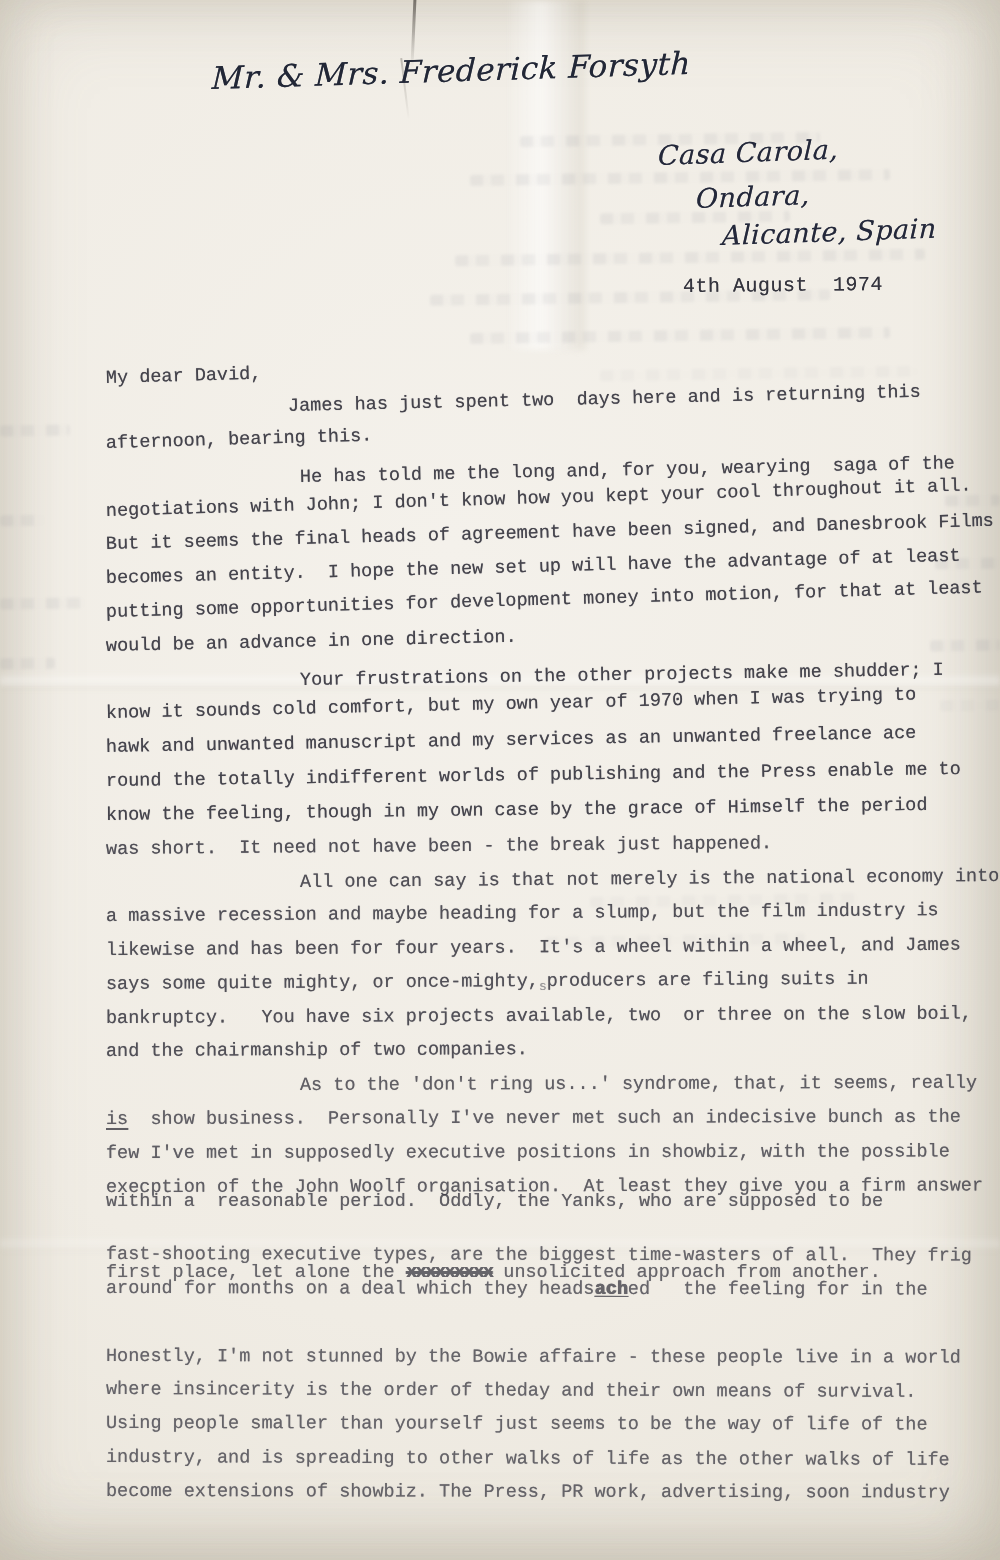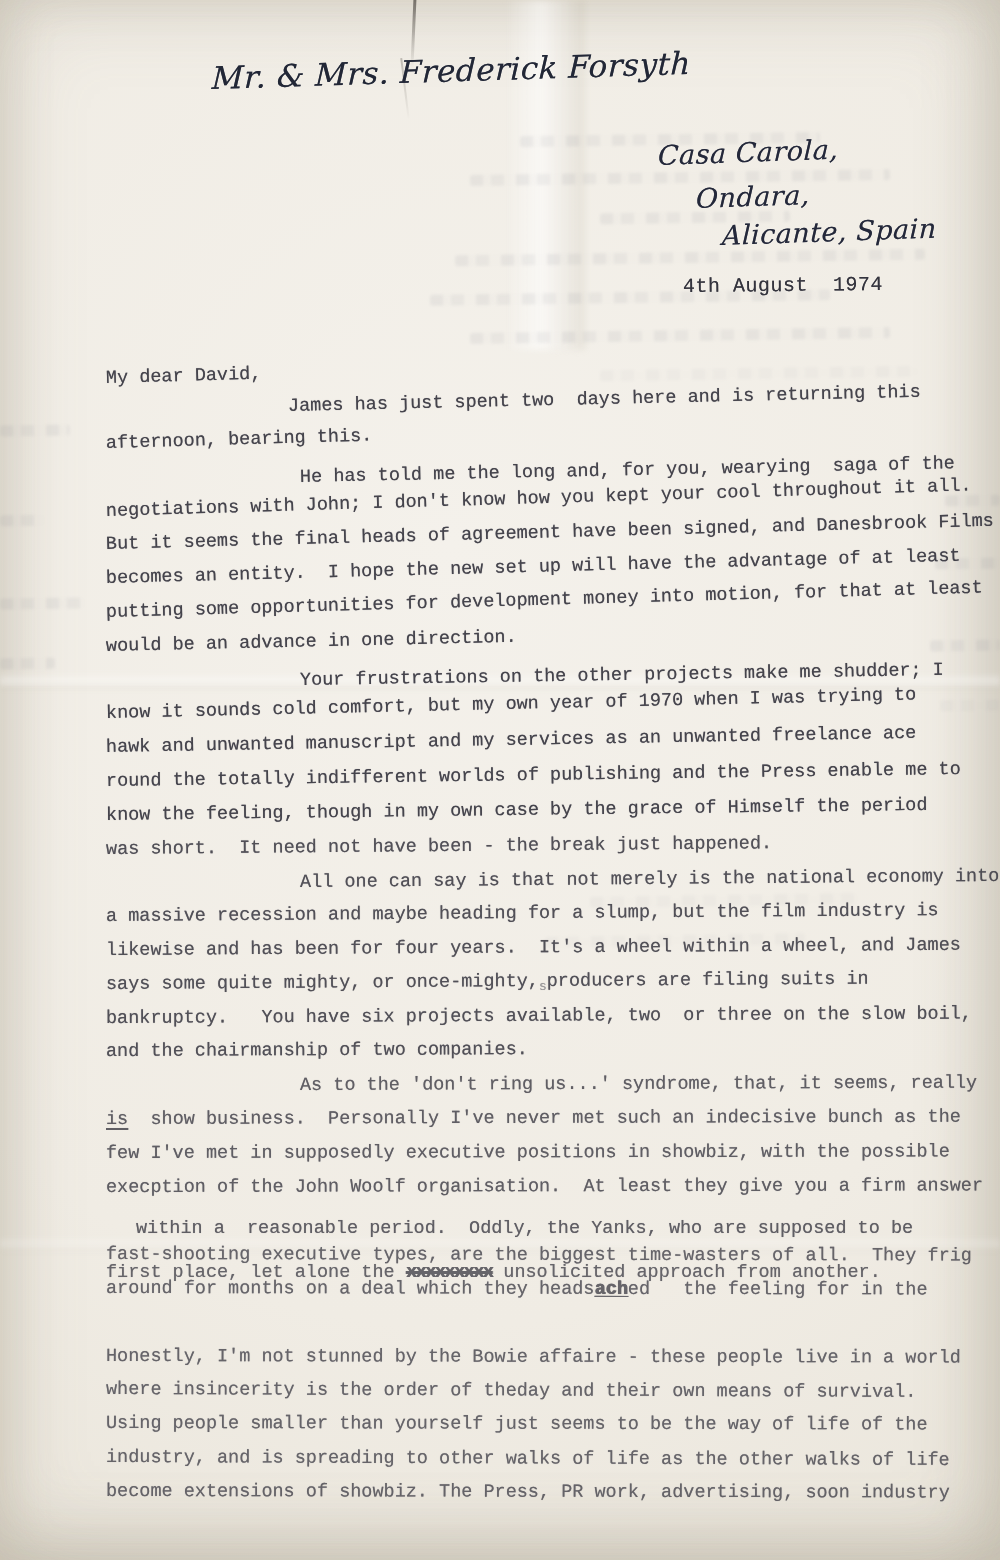--- a/index.html
+++ b/index.html
@@ -145,21 +145,21 @@
       <div class="line" style="top: 872.4px; left: 300px; transform: rotate(-0.5deg); opacity: 0.88;"><span>All one can say is that not merely is the national economy into</span></div>
       <div class="line" style="top: 906.2px; left: 106px; transform: rotate(-0.4deg); opacity: 0.88;"><span>a massive recession and maybe heading for a slump, but the film industry is</span></div>
       <div class="line" style="top: 940px; left: 106px; transform: rotate(-0.35deg); opacity: 0.88;"><span>likewise and has been for four years.  It's a wheel within a wheel, and James</span></div>
       <div class="line" style="top: 973.8px; left: 106px; transform: rotate(-0.4deg); opacity: 0.88;"><span>says some quite mighty, or once-mighty,</span><span class="stray">s</span><span>producers are filing suits in</span></div>
       <div class="line" style="top: 1007.6px; left: 106px; transform: rotate(-0.3deg); opacity: 0.88;"><span>bankruptcy.   You have six projects available, two  or three on the slow boil,</span></div>
       <div class="line" style="top: 1041.4px; left: 106px; transform: rotate(-0.25deg); opacity: 0.88;"><span>and the chairmanship of two companies.</span></div>
       <div class="line" style="top: 1075.2px; left: 300px; transform: rotate(-0.2deg); opacity: 0.8;"><span>As to the 'don't ring us...' syndrome, that, it seems, really</span></div>
       <div class="line" style="top: 1109px; left: 106px; transform: rotate(-0.15deg); opacity: 0.8;"><span class="u">is</span><span>  show business.  Personally I've never met such an indecisive bunch as the</span></div>
       <div class="line" style="top: 1142.8px; left: 106px; transform: rotate(-0.1deg); opacity: 0.8;"><span>few I've met in supposedly executive positions in showbiz, with the possible</span></div>
       <div class="line" style="top: 1176.6px; left: 106px; transform: rotate(-0.1deg); opacity: 0.8;"><span>execption of the John Woolf organisation.  At least they give you a firm answer</span></div>
-      <div class="line" style="top: 1218px; left: 106px; transform: rotate(0deg); opacity: 0.8; margin-left: 30px;"><span>within a  reasonable period.  Oddly, the Yanks, who are supposed to be</span></div>
+      <div class="line" style="top: 1191px; left: 106px; transform: rotate(0deg); opacity: 0.8;"><span>within a  reasonable period.  Oddly, the Yanks, who are supposed to be</span></div>
       <div class="line" style="top: 1244.2px; left: 106px; transform: rotate(0.1deg); opacity: 0.76;"><span>fast-shooting executive types, are the biggest time-wasters of all.  They frig</span></div>
       <div class="line" style="top: 1278px; left: 106px; transform: rotate(0.1deg); opacity: 0.76;"><span>around for months on a deal which they heads</span><span class="over">ach</span><span>ed   the feeling for in the</span></div>
       <div class="line" style="top: 1262px; left: 106px; transform: rotate(0deg); opacity: 0.76;"><span>first place, let alone the </span><span class="strike">xxxxxxxxx</span><span> unsolicited approach from another.</span></div>
       <div class="line" style="top: 1345.6px; left: 106px; transform: rotate(0.1deg); opacity: 0.76;"><span>Honestly, I'm not stunned by the Bowie affaire - these people live in a world</span></div>
       <div class="line" style="top: 1379.4px; left: 106px; transform: rotate(0.2deg); opacity: 0.76;"><span>where insincerity is the order of theday and their own means of survival.</span></div>
       <div class="line" style="top: 1413.2px; left: 106px; transform: rotate(0.1deg); opacity: 0.76;"><span>Using people smaller than yourself just seems to be the way of life of the</span></div>
       <div class="line" style="top: 1447px; left: 106px; transform: rotate(0.2deg); opacity: 0.76;"><span>industry, and is spreading to other walks of life as the other walks of life</span></div>
       <div class="line" style="top: 1480.8px; left: 106px; transform: rotate(0.1deg); opacity: 0.76;"><span>become extensions of showbiz. The Press, PR work, advertising, soon industry</span></div>
     </div>
 

